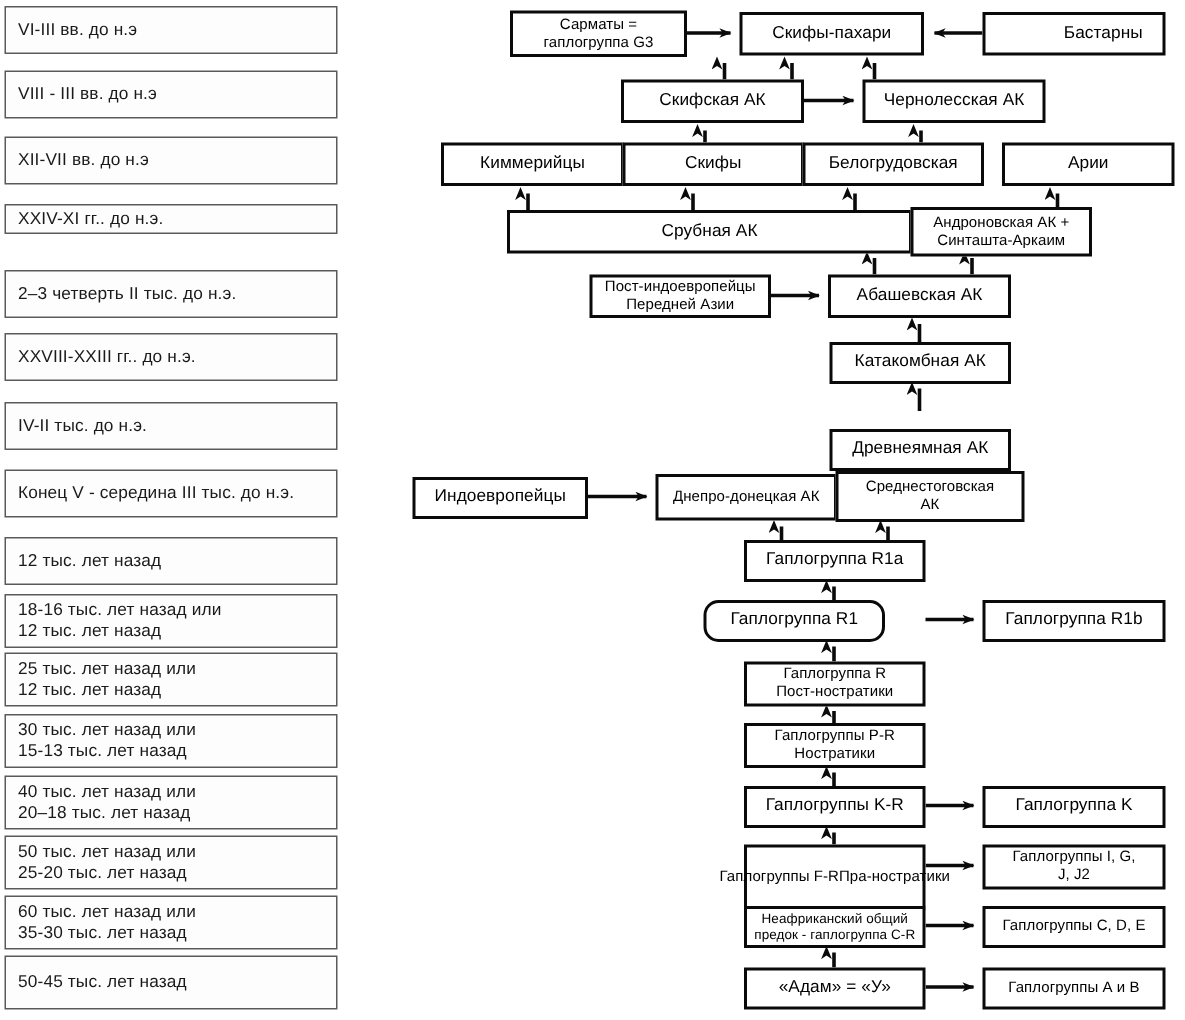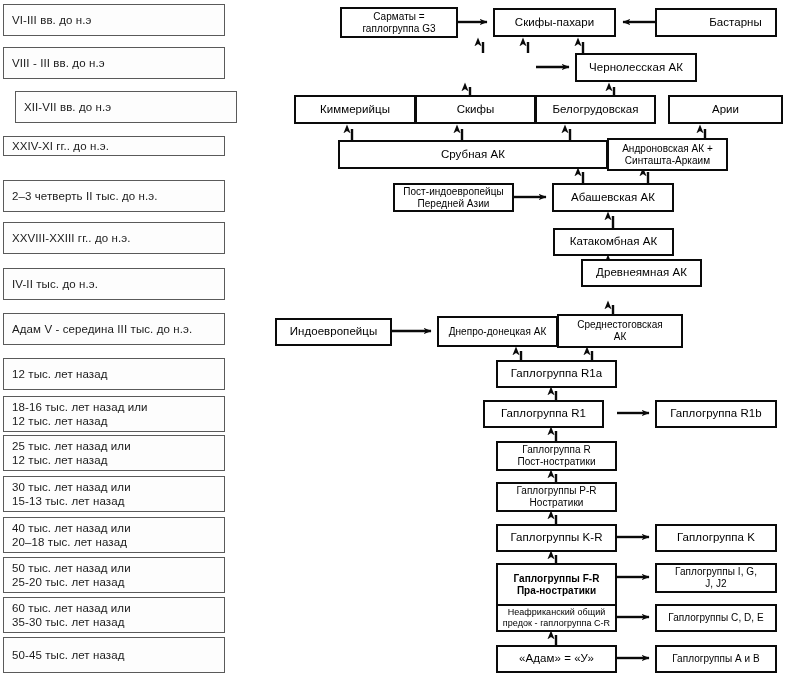--- a/index.html
+++ b/index.html
@@ -144,37 +144,37 @@
       <line x1="617" y1="658" x2="649" y2="658" marker-end="url(#ah)"></line>
     </g>
   </svg>
 
   <div class="period-box" style="top:4px;height:32px;">
     <span class="pline">VI-III вв. до н.э</span>
   </div>
   <div class="period-box" style="top:47px;height:32px;">
     <span class="pline">VIII - III вв. до н.э</span>
   </div>
-  <div class="period-box" style="top:91px;height:32px;margin-left:12px;">
+  <div class="period-box" style="top:91px;height:32px;">
     <span class="pline">XII-VII вв. до н.э</span>
   </div>
   <div class="period-box" style="top:136px;height:20px;">
     <span class="pline">XXIV-XI гг.. до н.э.</span>
   </div>
   <div class="period-box" style="top:180px;height:32px;">
     <span class="pline">2–3 четверть II тыс. до н.э.</span>
   </div>
   <div class="period-box" style="top:222px;height:32px;">
     <span class="pline">XXVIII-XXIII гг.. до н.э.</span>
   </div>
   <div class="period-box" style="top:268px;height:32px;">
     <span class="pline">IV-II тыс. до н.э.</span>
   </div>
   <div class="period-box" style="top:313px;height:32px;">
-    <span class="pline">Адам V - середина III тыс. до н.э.</span>
+    <span class="pline">Конец V - середина III тыс. до н.э.</span>
   </div>
   <div class="period-box" style="top:358px;height:32px;">
     <span class="pline">12 тыс. лет назад</span>
   </div>
   <div class="period-box" style="top:396px;height:36px;">
     <span class="pline">18-16 тыс. лет назад или</span>
     <span class="pline">12 тыс. лет назад</span>
   </div>
   <div class="period-box" style="top:435px;height:36px;">
     <span class="pline">25 тыс. лет назад или</span>
@@ -204,20 +204,23 @@
     <span class="nline">Сарматы =</span>
     <span class="nline">гаплогруппа G3</span>
   </div>
   <div class="node" style="left:493px;top:8px;width:123px;height:29px;">
     <span class="nline">Скифы-пахари</span>
   </div>
   <div class="node" style="left:655px;top:8px;width:122px;height:29px;padding-left:41px;">
     <span class="nline">Бастарны</span>
   </div>
 
+  <div class="node" style="left:414px;top:53px;width:122px;height:29px;">
+    <span class="nline">Скифская АК</span>
+  </div>
   <div class="node" style="left:575px;top:53px;width:122px;height:29px;">
     <span class="nline">Чернолесская АК</span>
   </div>
 
   <div class="node" style="left:294px;top:95px;width:122px;height:29px;">
     <span class="nline">Киммерийцы</span>
   </div>
   <div class="node" style="left:415px;top:95px;width:121px;height:29px;">
     <span class="nline">Скифы</span>
   </div>
@@ -240,39 +243,39 @@
     <span class="nline">Пост-индоевропейцы</span>
     <span class="nline">Передней Азии</span>
   </div>
   <div class="node" style="left:552px;top:183px;width:122px;height:29px;">
     <span class="nline">Абашевская АК</span>
   </div>
 
   <div class="node" style="left:553px;top:228px;width:121px;height:28px;">
     <span class="nline">Катакомбная АК</span>
   </div>
-  <div class="node" style="left:553px;top:259px;width:121px;height:28px;margin-left:28px;">
+  <div class="node" style="left:553px;top:286px;width:121px;height:28px;">
     <span class="nline">Древнеямная АК</span>
   </div>
 
   <div class="node" style="left:275px;top:318px;width:117px;height:28px;">
     <span class="nline">Индоевропейцы</span>
   </div>
   <div class="node small" style="left:437px;top:316px;width:121px;height:31px;">
     <span class="nline">Днепро-донецкая АК</span>
   </div>
   <div class="node small" style="left:557px;top:314px;width:126px;height:34px;flex-direction:column;">
     <span class="nline">Среднестоговская</span>
     <span class="nline">АК</span>
   </div>
 
   <div class="node" style="left:496px;top:360px;width:121px;height:28px;">
     <span class="nline">Гаплогруппа R1a</span>
   </div>
-  <div class="node" style="left:483px;top:400px;width:121px;height:28px;">
+  <div class="node" style="left:469px;top:400px;width:121px;height:28px;border-radius:10px;">
     <span class="nline">Гаплогруппа R1</span>
   </div>
   <div class="node" style="left:655px;top:400px;width:122px;height:28px;">
     <span class="nline">Гаплогруппа R1b</span>
   </div>
 
   <div class="node small" style="left:496px;top:441px;width:121px;height:30px;flex-direction:column;">
     <span class="nline">Гаплогруппа R</span>
     <span class="nline">Пост-ностратики</span>
   </div>
@@ -281,21 +284,21 @@
     <span class="nline">Ностратики</span>
   </div>
 
   <div class="node" style="left:496px;top:524px;width:121px;height:28px;">
     <span class="nline">Гаплогруппы K-R</span>
   </div>
   <div class="node" style="left:655px;top:524px;width:122px;height:28px;">
     <span class="nline">Гаплогруппа K</span>
   </div>
 
-  <div class="node small" style="left:496px;top:563px;width:121px;height:44px;flex-direction:column;font-weight:bold;">
+  <div class="node small" style="left:496px;top:563px;width:121px;height:44px;flex-direction:row;">
     <span class="nline">Гаплогруппы F-R</span>
     <span class="nline">Пра-ностратики</span>
   </div>
   <div class="node small" style="left:655px;top:563px;width:122px;height:30px;flex-direction:column;">
     <span class="nline">Гаплогруппы I, G,</span>
     <span class="nline">J, J2</span>
   </div>
 
   <div class="node tiny" style="left:496px;top:604px;width:121px;height:28px;flex-direction:column;">
     <span class="nline">Неафриканский общий</span>

